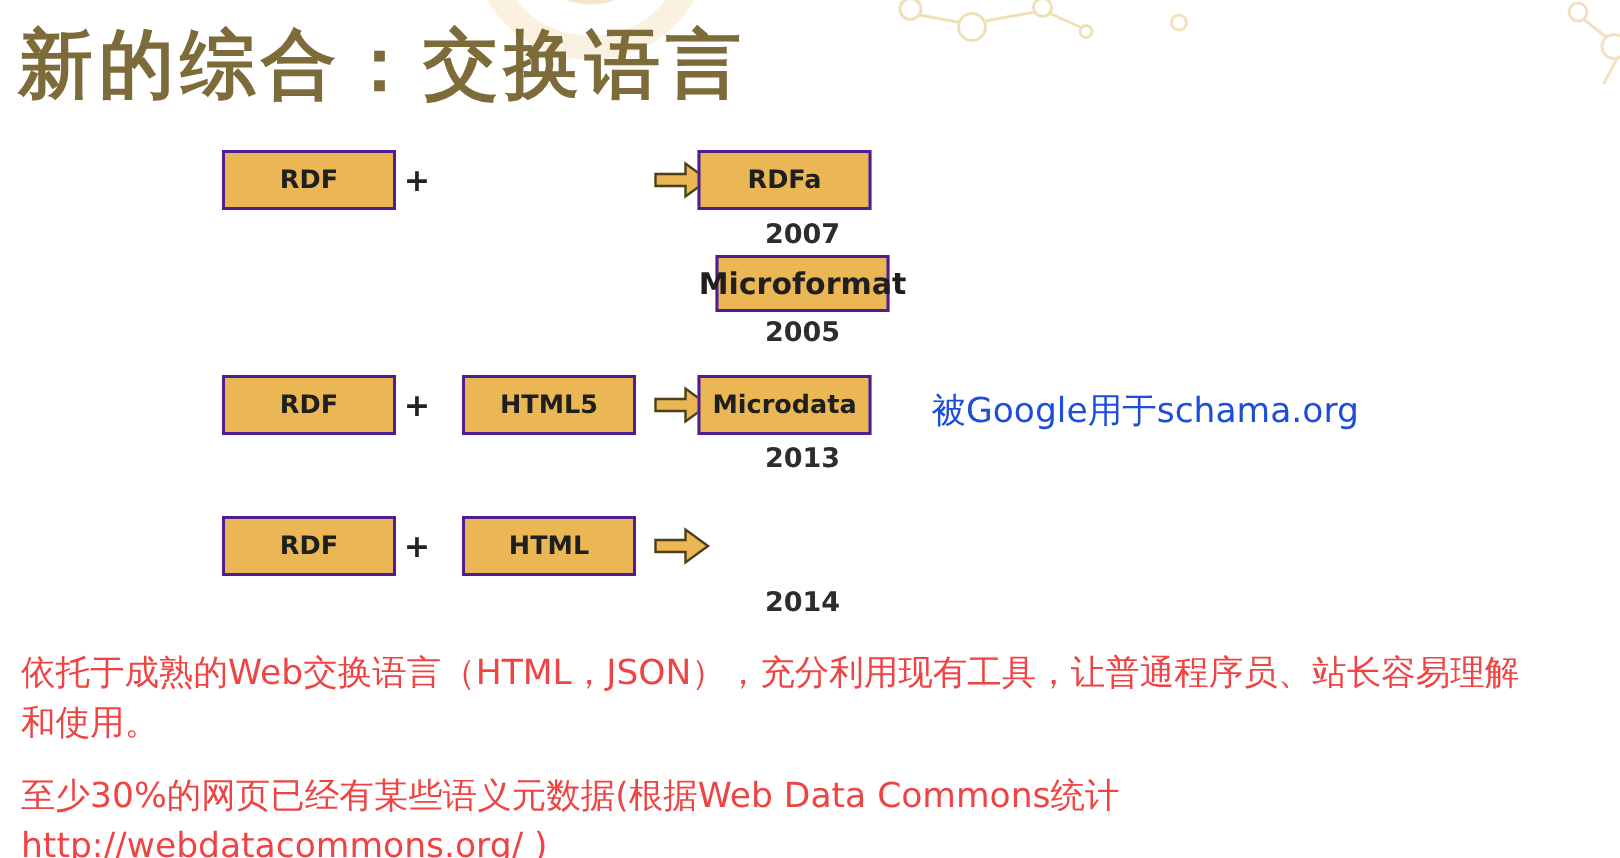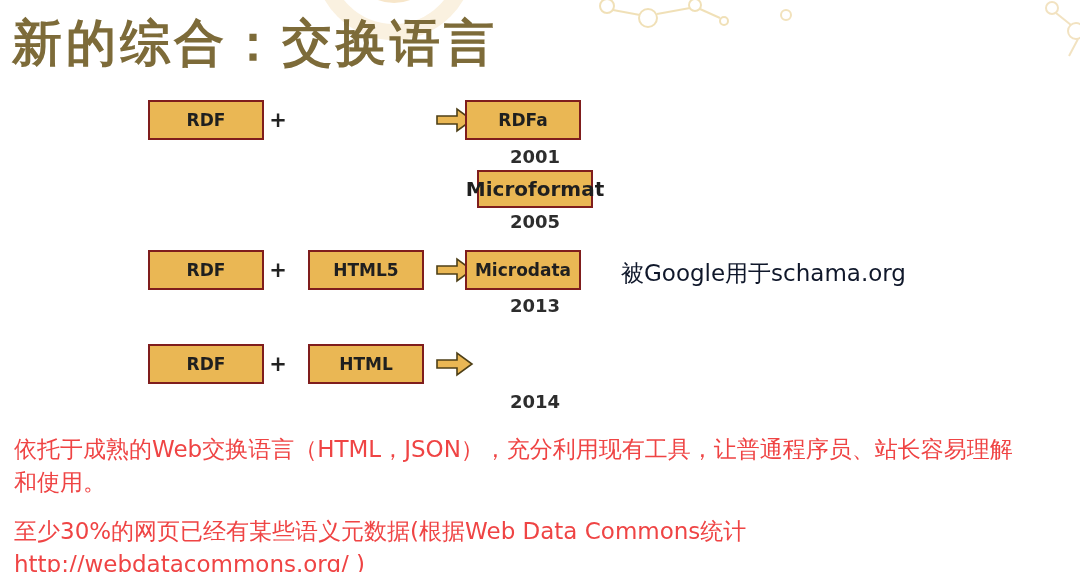--- a/index.html
+++ b/index.html
@@ -8,21 +8,21 @@
     position:relative; width:1080px; height:572px; background:#ffffff; overflow:hidden;
   }
   .deco { position:absolute; top:0; left:0; pointer-events:none; }
   .title {
     position:absolute; left:12px; top:10px; width:820px;
     font-size:50px; letter-spacing:4px; color:#7D6B39; font-weight:700;
     white-space:nowrap;
   }
   .dbox {
     position:absolute; width:116px; height:40px; box-sizing:border-box;
-    background:#EAB754; border:2px solid #7f1d1d;
+    background:#EAB754; border:2px solid #4c1d95;
     display:flex; align-items:center; justify-content:center;
     font-weight:700; font-size:17px; color:#1F1F1F;
   }
   .plus {
     position:absolute; left:266px; width:24px; text-align:center;
     font-weight:700; font-size:21px; color:#222222;
   }
   .arrow-wrap { position:absolute; left:435px; width:40px; height:40px;
     display:flex; align-items:center; justify-content:center; }
   .year {
@@ -34,21 +34,21 @@
   .col-c { left:465px; }
   .row1 { top:100px; }  .row1p { top:108px; }  .row1a { top:100px; }
   .row2 { top:250px; }  .row2p { top:258px; }  .row2a { top:250px; }
   .row3 { top:344px; }  .row3p { top:352px; }  .row3a { top:344px; }
   .y2008 { top:146px; }
   .microformat { left:477px; top:170px; height:38px; font-size:20px; }
   .y2005 { top:211px; }
   .y2013 { top:295px; }
   .note {
     position:absolute; left:621px; top:258px;
-    font-size:23px; color:#0f172a; white-space:nowrap;
+    font-size:23px; color:#1d4ed8; white-space:nowrap;
   }
   .y2014 { top:391px; }
   .para {
     position:absolute; left:14px;
     font-size:23px; color:#ef4444; line-height:1.45;
   }
   .para1 { top:433px; width:1002px; }
   .para2 { top:515px; width:1055px; }
 </style>
 </head>
@@ -82,21 +82,21 @@
   <div class="title">新的综合：交换语言</div>
 
   <div class="dbox col-a row1">RDF</div>
   <div class="plus row1p">+</div>
   <div class="arrow-wrap row1a">
     <svg width="38" height="28" viewBox="0 0 38 28">
       <polygon points="1,10 21,10 21,3 36,14 21,25 21,18 1,18" fill="#EAB754" stroke="#4D3F17" stroke-width="1.6"></polygon>
     </svg>
   </div>
   <div class="dbox col-c row1">RDFa</div>
-  <div class="year y2008">2001</div>
+  <div class="year y2008">2007</div>
 
   <div class="dbox microformat">Microformat</div>
   <div class="year y2005">2005</div>
 
   <div class="dbox col-a row2">RDF</div>
   <div class="plus row2p">+</div>
   <div class="dbox col-b row2">HTML5</div>
   <div class="arrow-wrap row2a">
     <svg width="38" height="28" viewBox="0 0 38 28">
       <polygon points="1,10 21,10 21,3 36,14 21,25 21,18 1,18" fill="#EAB754" stroke="#4D3F17" stroke-width="1.6"></polygon>

